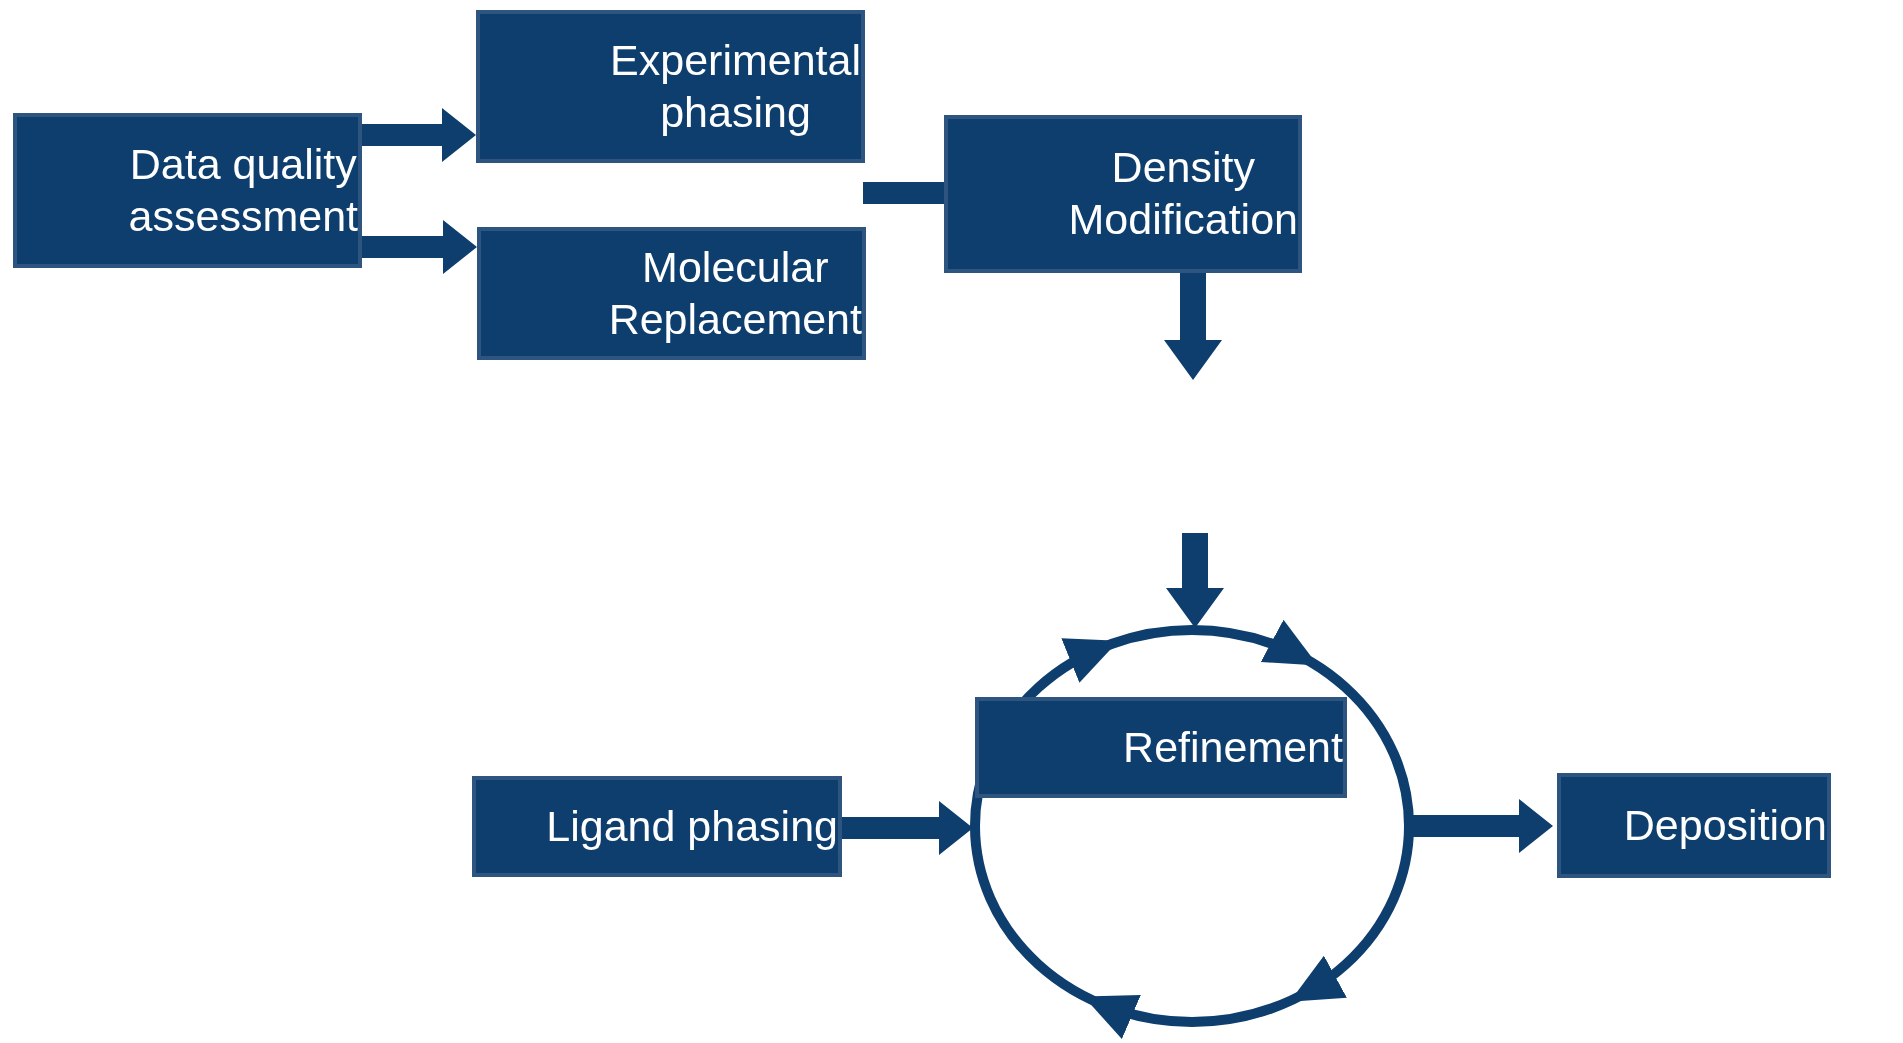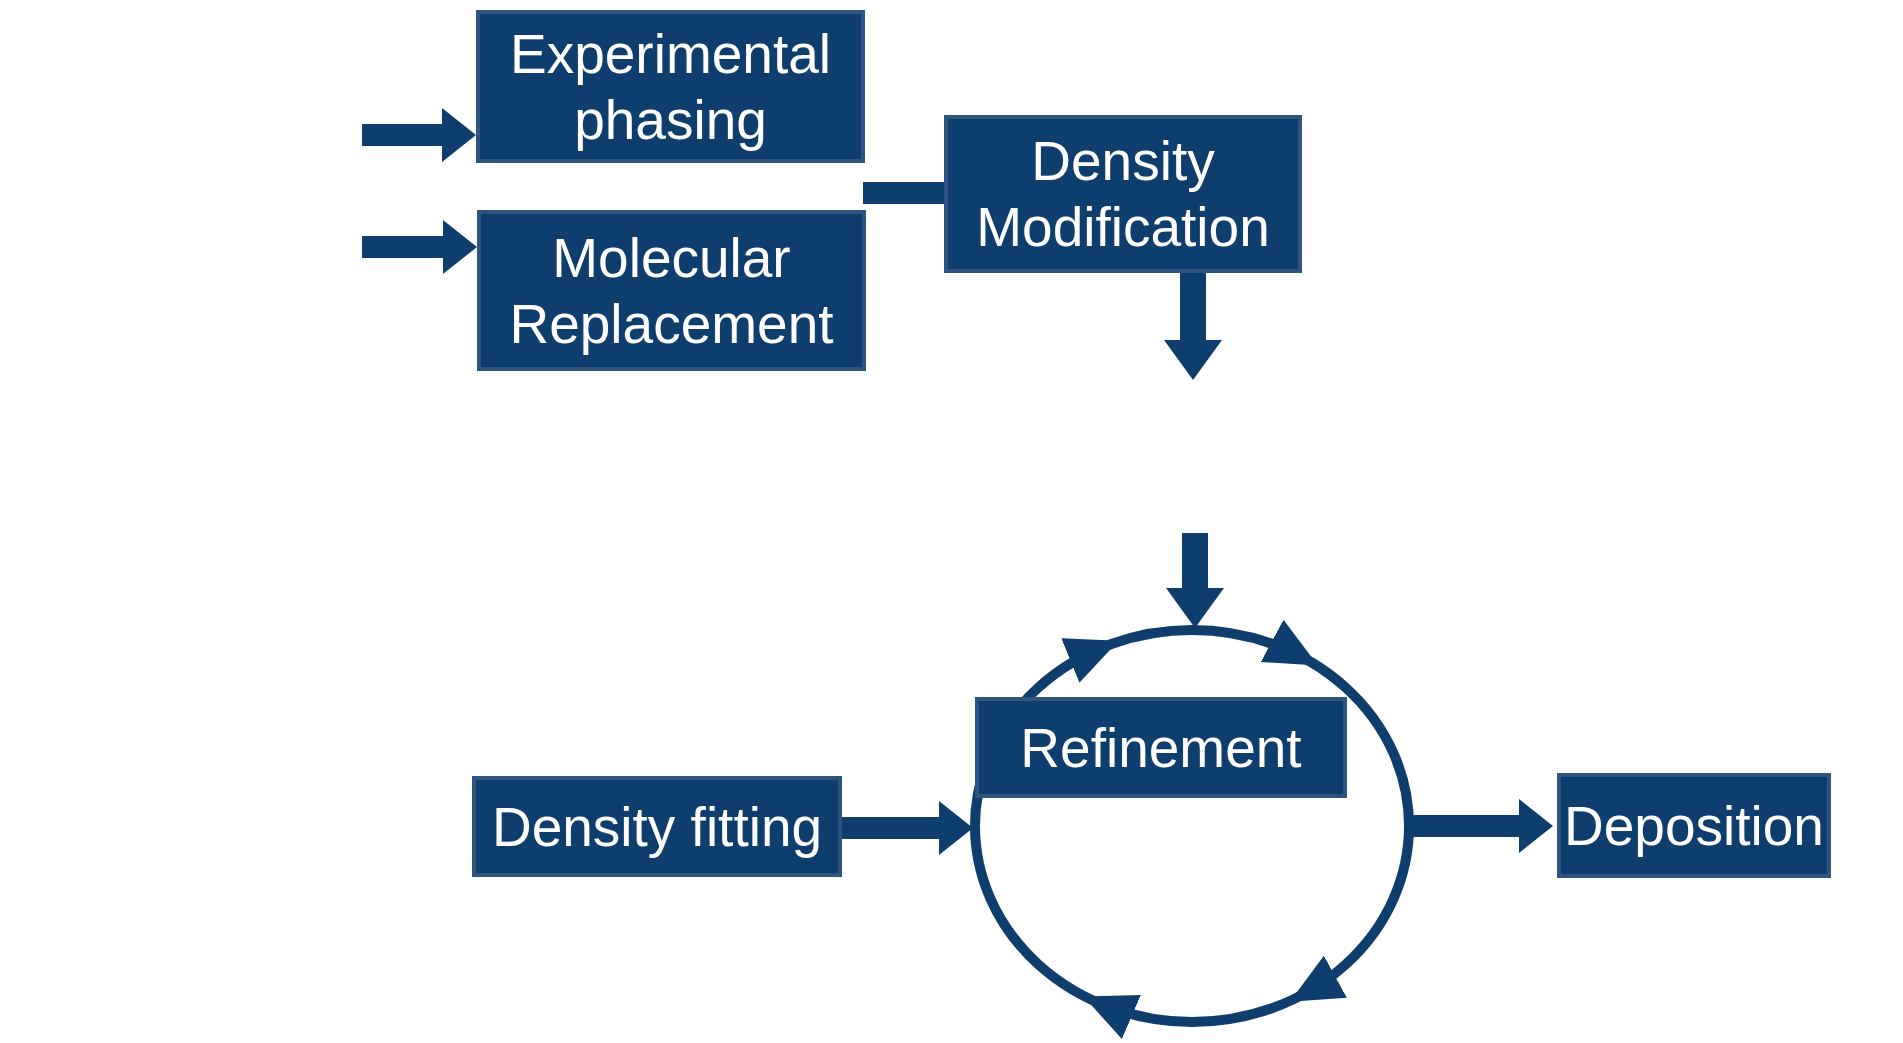--- a/index.html
+++ b/index.html
@@ -20,23 +20,23 @@
     position:absolute;left:0;top:0;width:1903px;height:1043px;
     color:var(--shape);
     z-index:1;
   }
   .box{
     position:absolute;
     box-sizing:border-box;
     background:var(--shape);
     border:4px solid var(--edge);
     color:var(--text);
-    display:flex;align-items:center;justify-content:center;
+    display:flex;align-items:center;justify-content:flex-end;
     text-align:center;
-    font-size:55px;line-height:1.2;
+    font-size:43px;line-height:1.2;
     white-space:pre-line;
     z-index:2;
   }
 </style>
 </head>
 <body>
 
 <div class="stage">
 
   <svg class="arrows" viewBox="0 0 1903 1043" xmlns="http://www.w3.org/2000/svg">
@@ -54,43 +54,47 @@
 
     <polygon fill="currentColor" points="362,124 442,124 442,108 476,135 442,162 442,146 362,146"></polygon>
     <polygon fill="currentColor" points="362,236 443,236 443,220 477,247 443,274 443,258 362,258"></polygon>
     <polygon fill="currentColor" points="863,182 963,182 963,166 997,193 963,220 963,204 863,204"></polygon>
     <polygon fill="currentColor" points="1180,273 1206,273 1206,340 1222,340 1193,380 1164,340 1180,340"></polygon>
     <polygon fill="currentColor" points="1182,533 1208,533 1208,588 1224,588 1195,628 1166,588 1182,588"></polygon>
     <polygon fill="currentColor" points="842,817 939,817 939,801 973,828 939,855 939,839 842,839"></polygon>
     <polygon fill="currentColor" points="1406,815 1519,815 1519,799 1553,826 1519,853 1519,837 1406,837"></polygon>
   </svg>
 
+  <div class="box" style="left:13px;top:113px;width:349px;height:155px">
+    <span>Data quality
+assessment</span>
+  </div>
 
   <div class="box" style="left:476px;top:10px;width:389px;height:153px">
     <span>Experimental
 phasing</span>
   </div>
 
-  <div class="box" style="left:477px;top:210px;width:389px;height:161px">
+  <div class="box" style="left:477px;top:227px;width:389px;height:133px">
     <span>Molecular
 Replacement</span>
   </div>
 
   <div class="box" style="left:944px;top:115px;width:358px;height:158px">
     <span>Density
 Modification</span>
   </div>
 
 
   <div class="box" style="left:975px;top:697px;width:372px;height:101px">
     <span>Refinement</span>
   </div>
 
 
   <div class="box" style="left:472px;top:776px;width:370px;height:101px">
-    <span>Density fitting</span>
+    <span>Ligand phasing</span>
   </div>
 
   <div class="box" style="left:1557px;top:773px;width:274px;height:105px">
     <span>Deposition</span>
   </div>
 
 </div>
 
 </body></html>

